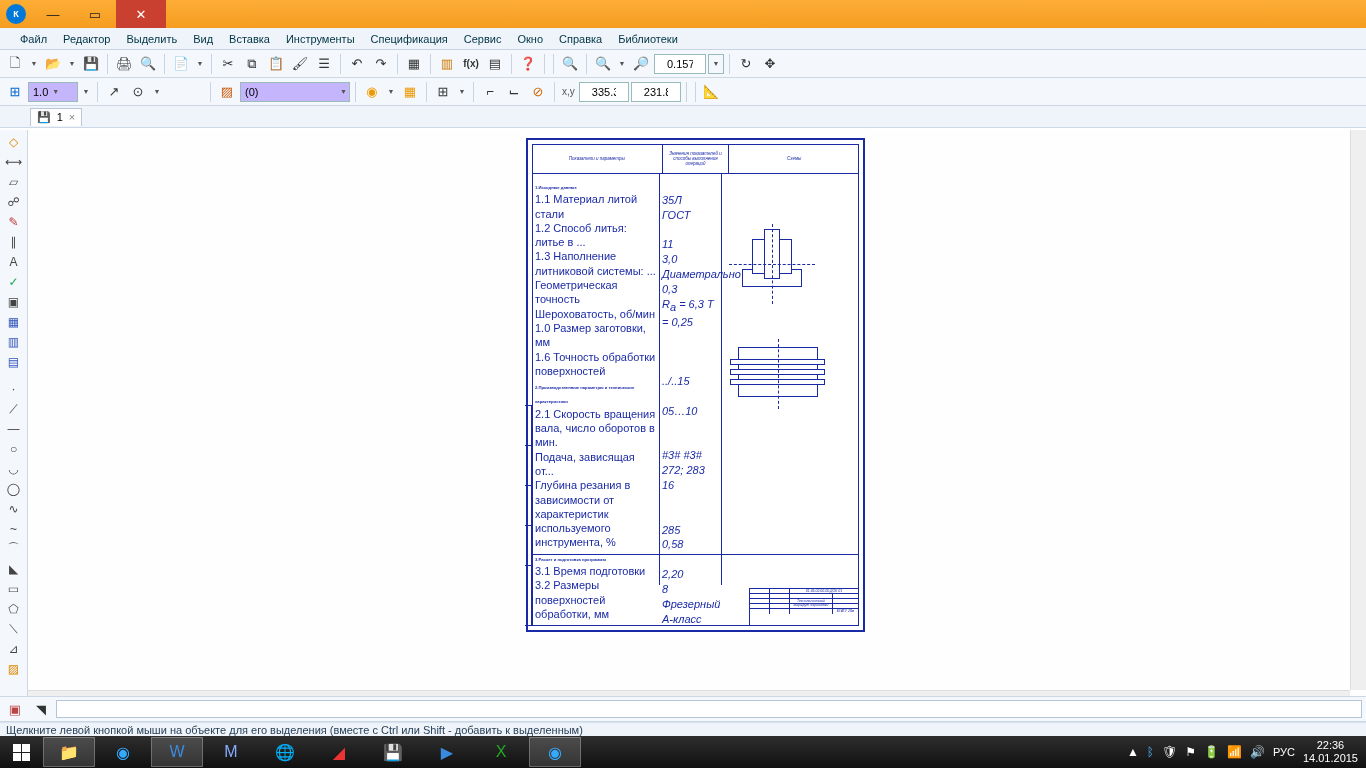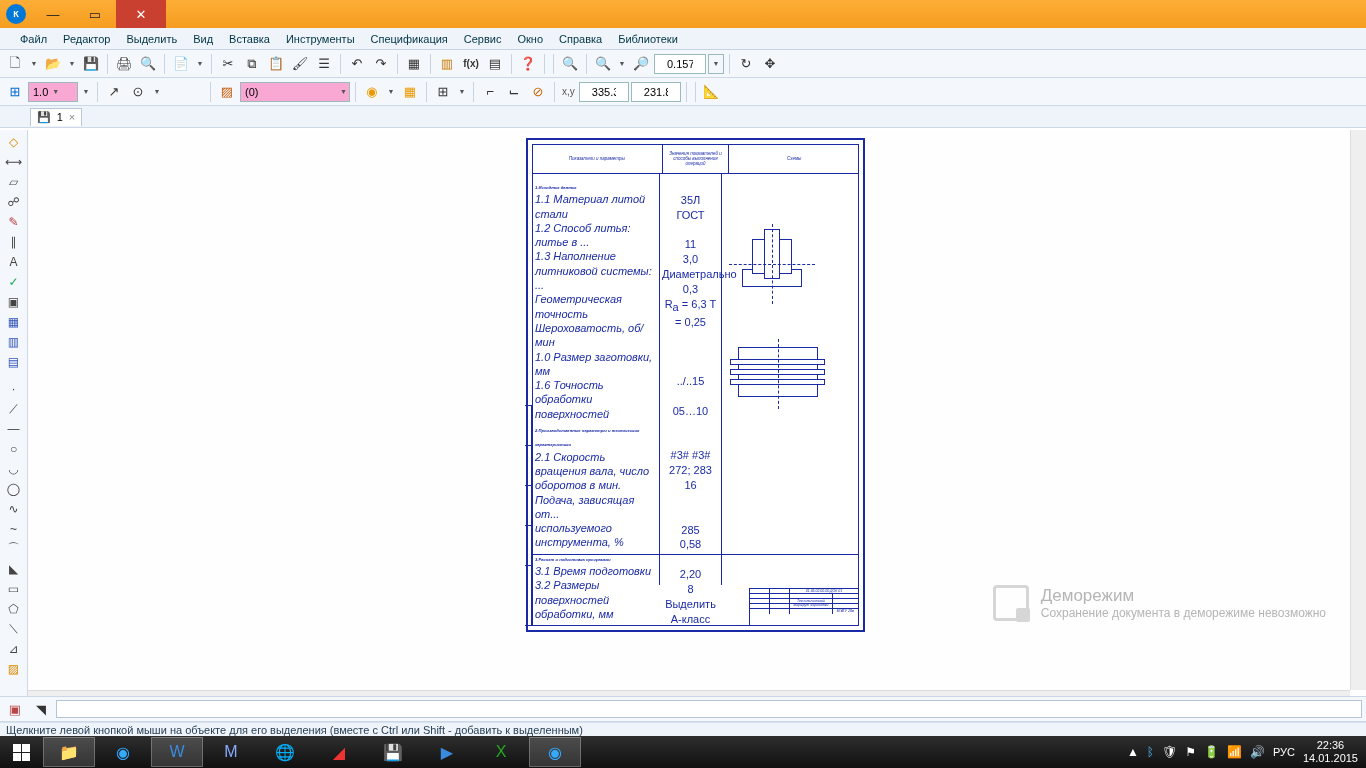--- a/index.html
+++ b/index.html
@@ -16,21 +16,21 @@
 
 .menubar { height:22px; background:#eef4fa; border-bottom:1px solid #c8d4e3; display:flex; align-items:center; padding:0 12px; }
 .menubar .menu-item { padding:2px 8px; color:#034; cursor:default; }
 
 
 .toolbar-row { height:28px; background:#f4f8fc; border-bottom:1px solid #cdd8e6; display:flex; align-items:center; padding:0 4px; gap:2px; }
 .tb-btn { width:22px; height:22px; display:flex; align-items:center; justify-content:center; border:1px solid transparent; font-size:13px; color:#333; }
 .tb-sep { width:1px; height:20px; background:#c8d4e3; margin:0 3px; }
 .tb-drop { width:12px; display:flex; align-items:center; justify-content:center; font-size:7px; color:#555; }
 .tb-input { height:20px; border:1px solid #9bb; background:#fff; padding:0 12px; font-size:11px; }
-.tb-combo { height:20px; border:1px solid #9bb; background:#f9a8d4; display:flex; align-items:center; padding:0 2px 0 4px; }
+.tb-combo { height:20px; border:1px solid #9bb; background:#c4b5fd; display:flex; align-items:center; padding:0 2px 0 4px; }
 .tb-combo .arrow { font-size:7px; margin-left:4px; color:#555; }
 
 
 .doctabs { height:22px; background:#eef4fa; border-bottom:1px solid #cdd8e6; display:flex; align-items:center; padding-left:30px; }
 .doctab { display:flex; align-items:center; height:18px; padding:0 6px; background:#fff; border:1px solid #b8c8da; border-bottom:none; gap:6px; font-size:11px; }
 .doctab .save-ic { color:#2872d4; font-size:11px; }
 .doctab .close-x { color:#888; font-size:11px; }
 
 
 .main { position:absolute; top:130px; left:0; right:0; bottom:62px; display:flex; }
@@ -46,23 +46,23 @@
 
 
 .sheet { position:absolute; left:495px; top:5px; width:345px; height:500px; background:#fff; }
 .sheet .frame { position:absolute; inset:3px; border:2px solid #1A2AA6; }
 .sheet .frame2 { position:absolute; inset:9px; border:1px solid #1A2AA6; }
 .sheet .head { position:absolute; top:9px; left:9px; right:9px; height:30px; border-bottom:1px solid #1A2AA6; display:flex; }
 .sheet .head div { flex:1; border-right:1px solid #1A2AA6; display:flex; align-items:center; justify-content:center; font-size:4.5px; font-style:italic; color:#1A2AA6; text-align:center; padding:1px; }
 .sheet .head div:last-child { border-right:none; }
 .sheet .body { position:absolute; top:39px; left:9px; right:9px; bottom:50px; display:flex; }
 .sheet .body .col { border-right:1px solid #1A2AA6; }
-.sheet .body .col1 { width:128px; font-size:4px; font-style:italic; color:#1A2AA6; padding:4px 3px; line-height:1.3; }
+.sheet .body .col1 { width:128px; font-size:4px; color:#1A2AA6; padding:4px 3px; line-height:1.3; }
 .sheet .body .col1 b { font-weight:bold; font-size:4.2px; }
-.sheet .body .col2 { width:62px; font-size:4px; color:#1A2AA6; padding:4px 2px; text-align:center; line-height:1.35; }
+.sheet .body .col2 { width:62px; font-size:4px; font-style:italic; color:#1A2AA6; padding:4px 2px; text-align:left; line-height:1.35; }
 .sheet .body .col3 { flex:1; border-right:none; position:relative; }
 .sheet .body .bodybot { position:absolute; left:0; right:0; bottom:0; top:380px; border-top:1px solid #1A2AA6; }
 .sheet .sch1 { position:absolute; top:55px; left:10px; width:80px; height:70px; }
 .sheet .sch1 .part { position:absolute; background:#fff; border:1.5px solid #1A2AA6; }
 .sheet .sch2 { position:absolute; top:165px; left:8px; width:95px; height:70px; }
 .sheet .sch2 .part { position:absolute; background:#fff; border:1.5px solid #1A2AA6; }
 .sheet .titleblock { position:absolute; bottom:9px; right:9px; width:110px; height:38px; border:1px solid #1A2AA6; }
 .sheet .titleblock .r { border-bottom:1px solid #1A2AA6; height:5px; display:flex; }
 .sheet .titleblock .c { border-right:1px solid #1A2AA6; }
 .sheet .sidebar-stamp { position:absolute; left:2px; top:270px; bottom:9px; width:7px; border:1px solid #1A2AA6; border-left:none; }
@@ -263,20 +263,21 @@
             <div>1.3 Наполнение литниковой системы: ...</div>
             <div>  Геометрическая точность</div>
             <div>  Шероховатость, об/мин</div>
             <div>1.0 Размер заготовки, мм</div>
             <div>1.6 Точность обработки поверхностей</div>
             <div></div>
             <div><b>2.Производственные параметры и технические</b></div>
             <div><b>характеристики</b></div>
             <div>2.1 Скорость вращения вала, число оборотов в мин.</div>
             <div>    Подача, зависящая от...</div>
+            <div>    Глубина резания в зависимости от характеристик</div>
             <div>    используемого инструмента, %</div>
             <div><b>3.Расчет и подготовка программы</b></div>
             <div>3.1 Время подготовки</div>
             <div>3.2 Размеры поверхностей обработки, мм</div>
             <div></div>
           </div>
         <div class="col col2" id="col2">
             <div>&nbsp;</div>
             <div>35Л</div>
             <div>ГОСТ</div>
@@ -297,21 +298,21 @@
             <div>#3# #3#</div>
             <div>272; 283</div>
             <div>16</div>
             <div>&nbsp;</div>
             <div>&nbsp;</div>
             <div>285</div>
             <div>0,58</div>
             <div>&nbsp;</div>
             <div>2,20</div>
             <div>8</div>
-            <div>Выделить А-класс</div>
+            <div>Фрезерный А-класс</div>
             <div>&nbsp;</div>
             <div>&nbsp;</div>
             <div>&nbsp;</div>
             <div>&nbsp;</div>
             <div>&nbsp;</div>
             <div>&nbsp;</div>
           </div>
         <div class="col col3">
 
           <div class="sch1">
@@ -358,27 +359,20 @@
           </div>
         <div class="r" style="border-bottom:none">
             <div class="c" style="width:20px"></div>
             <div class="c" style="width:20px"></div>
             <div class="c" style="flex:1"></div>
             <div style="width:25px;font-size:3.5px;font-style:italic;color:#1A2AA6;text-align:center">БГАТУ 28м</div>
           </div>
       </div>
     </div>
 
-    <div class="demo-note">
-      <div class="icon"></div>
-      <div>
-        <div class="t1">Деморежим</div>
-        <div class="t2">Сохранение документа в деморежиме невозможно</div>
-      </div>
-    </div>
     <div class="scroll-v"></div>
     <div class="scroll-h"></div>
   </div>
 </div>
 
 <div class="bottom-input">
   <div class="tb-btn" style="color:#b44">▣</div>
   <div class="tb-btn">◥</div>
   <div class="cmd"></div>
 </div>

